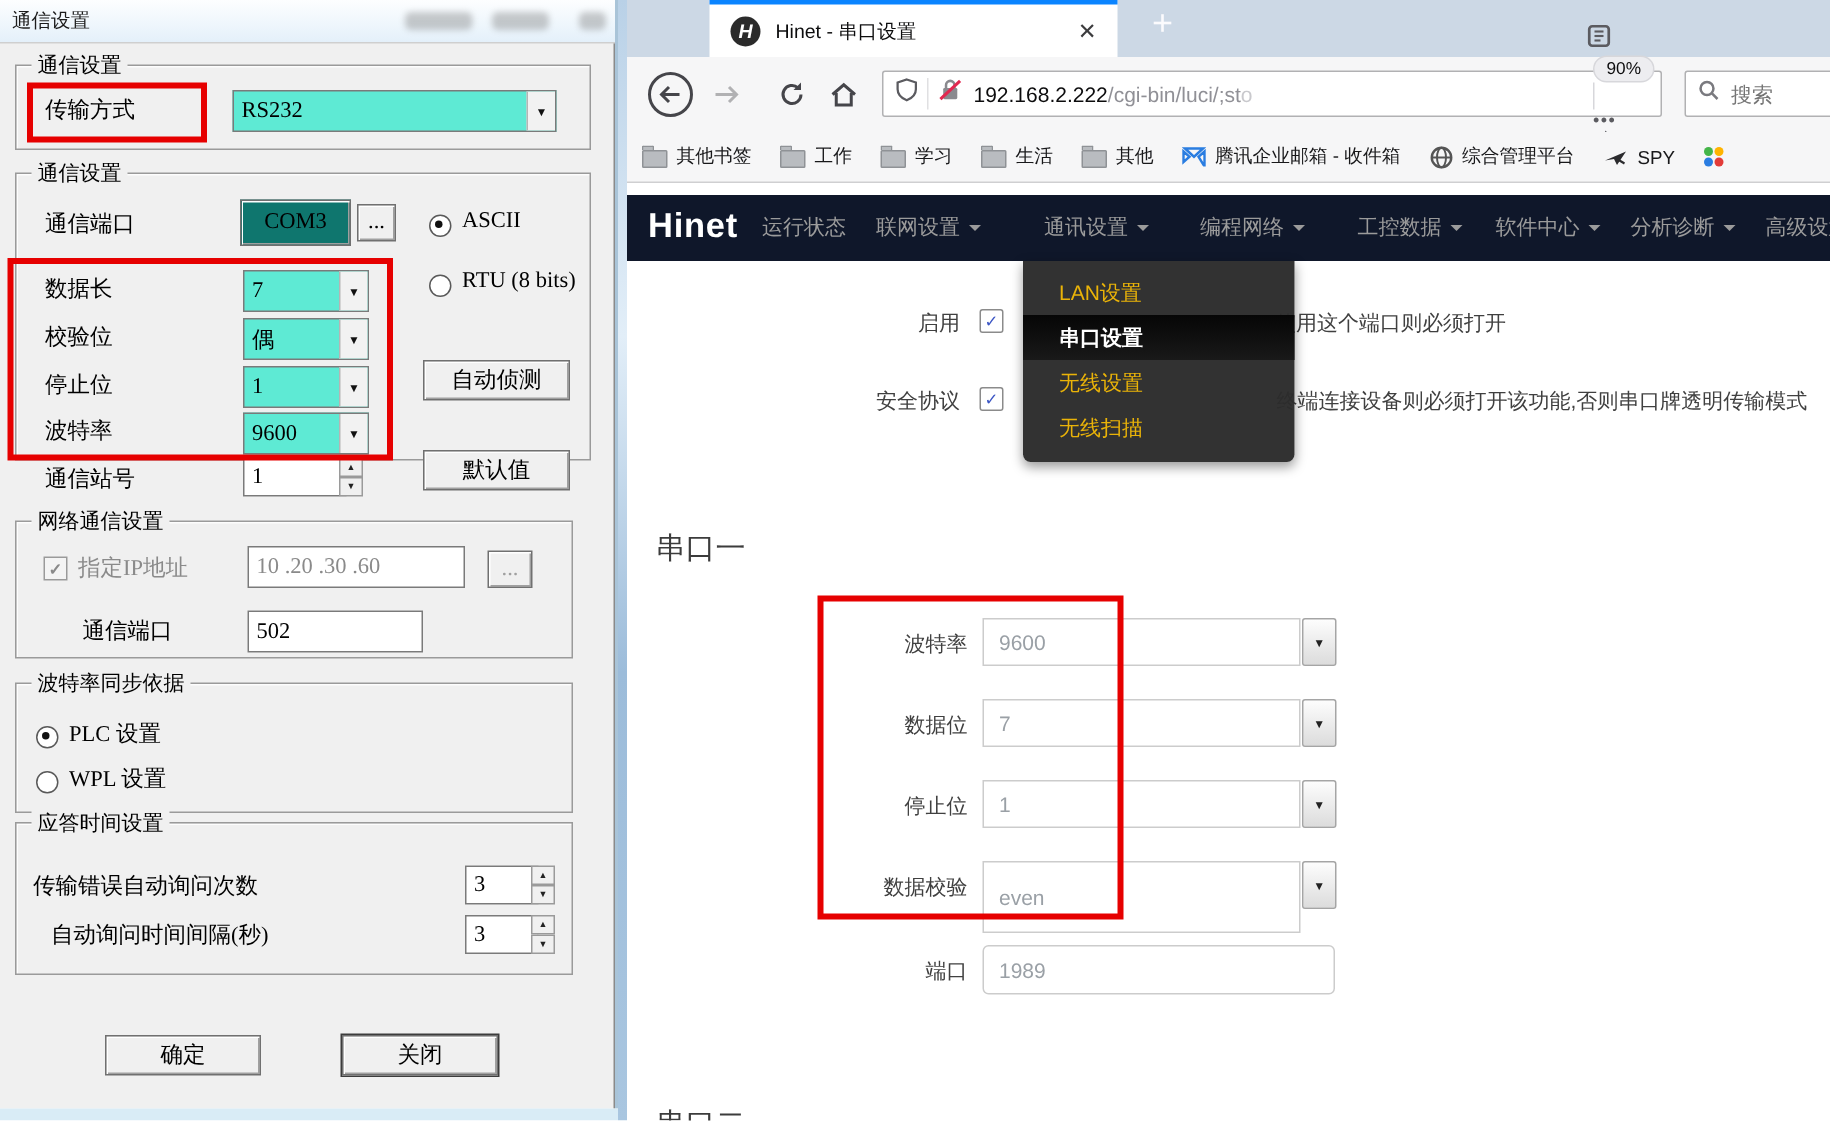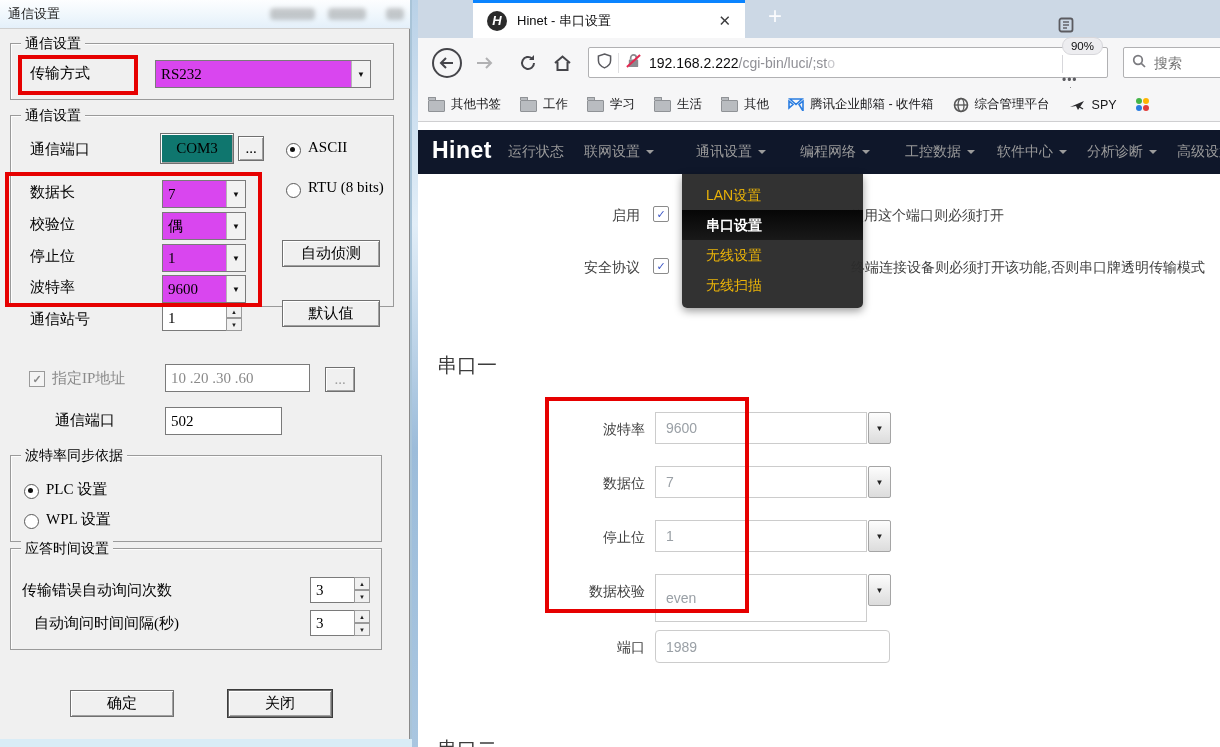--- a/index.html
+++ b/index.html
@@ -14,21 +14,21 @@
   .blob{position:absolute;background:#1d4f77;opacity:.55;filter:blur(2px);border-radius:3px;}
   .titlebar{left:0;top:10px;width:410px;height:28px;
        background:linear-gradient(180deg,#fdfeff,#eef6fc 60%,#e4f0fa);
        border-bottom:1px solid #cfcfcf;}
   .titletext{font-size:13px;color:#1c1c1c;line-height:28px;padding-left:8px;}
   .ghost{position:absolute;background:#6d6d6d;opacity:.35;filter:blur(2px);border-radius:4px;}
   .dlgfont{font-family:"Liberation Serif","DejaVu Serif",serif;}
   .grp{position:absolute;border:1px solid #9a9a9a;box-shadow:inset 1px 1px 0 rgba(255,255,255,.85);}
   .grplbl{position:absolute;top:-9px;left:10px;background:#f0f0f0;padding:0 4px;font-size:14px;color:#000;}
   .lbl{position:absolute;font-size:15px;color:#000;white-space:nowrap;}
-  .combo{position:absolute;background:#d946ef;border:1px solid #7a7a7a;display:flex;align-items:center;}
+  .combo{position:absolute;background:#5eead4;border:1px solid #7a7a7a;display:flex;align-items:center;}
   .combo .val{flex:1;font-size:15px;padding-left:5px;color:#000;white-space:nowrap;}
   .combo .arr{width:18px;align-self:stretch;border-left:1px solid #b5b5b5;background:#f2f2f2;
        display:flex;align-items:center;justify-content:center;font-size:8px;color:#111;}
   .edit{position:absolute;background:#fff;border:1px solid #7a7a7a;font-size:15px;padding-left:5px;color:#000;display:flex;align-items:center;}
   .edit.dis{color:#8a8a8a;background:#fff;}
   .spin{position:absolute;width:16px;display:flex;flex-direction:column;}
   .spin div{flex:1;background:#f0f0f0;border:1px solid #9a9a9a;display:flex;align-items:center;justify-content:center;font-size:6px;color:#222;}
   .btn{position:absolute;background:#f0f0f0;border:1px solid #707070;
        box-shadow:inset 1px 1px 0 #fff,inset -1px -1px 0 #a0a0a0;
        display:flex;align-items:center;justify-content:center;font-size:15px;color:#000;}
@@ -162,20 +162,23 @@
   </div>
   <span class="lbl" style="left:30px;top:310px;">通信站号</span>
   <div class="edit" style="left:162px;top:305px;width:62px;height:24px;">
     <span>1</span>
   </div>
   <div class="spin" style="left:226px;top:305px;height:26px;">
     <div>▲</div>
     <div>▼</div>
   </div>
 
+  <div class="grp" style="left:10px;top:347px;width:370px;height:90px;">
+    <span class="grplbl">网络通信设置</span>
+  </div>
   <span class="chk" style="left:29px;top:371px;">
     <span>✓</span>
   </span>
   <span class="lbl" style="left:52px;top:369px;color:#8a8a8a;">指定IP地址</span>
   <div class="edit dis" style="left:165px;top:364px;width:138px;height:26px;">
     <span>10 .20 .30 .60</span>
   </div>
   <div class="btn" style="left:325px;top:367px;width:28px;height:23px;color:#a0a0a0;">
     <span>...</span>
   </div>

